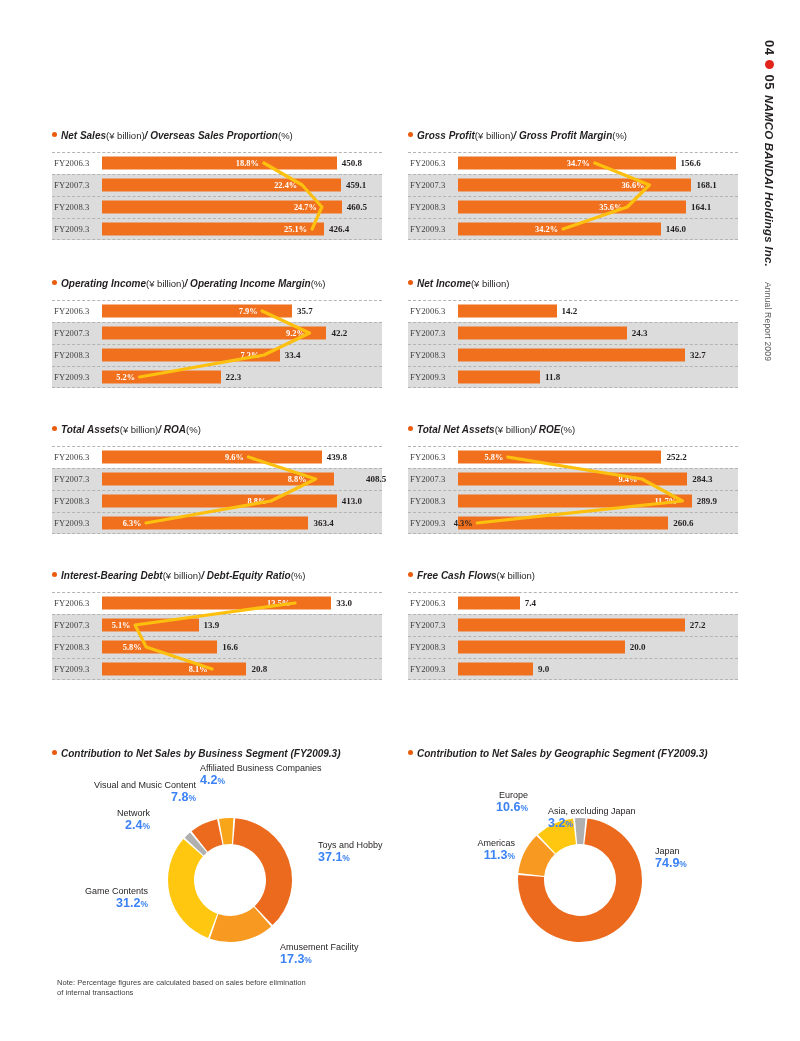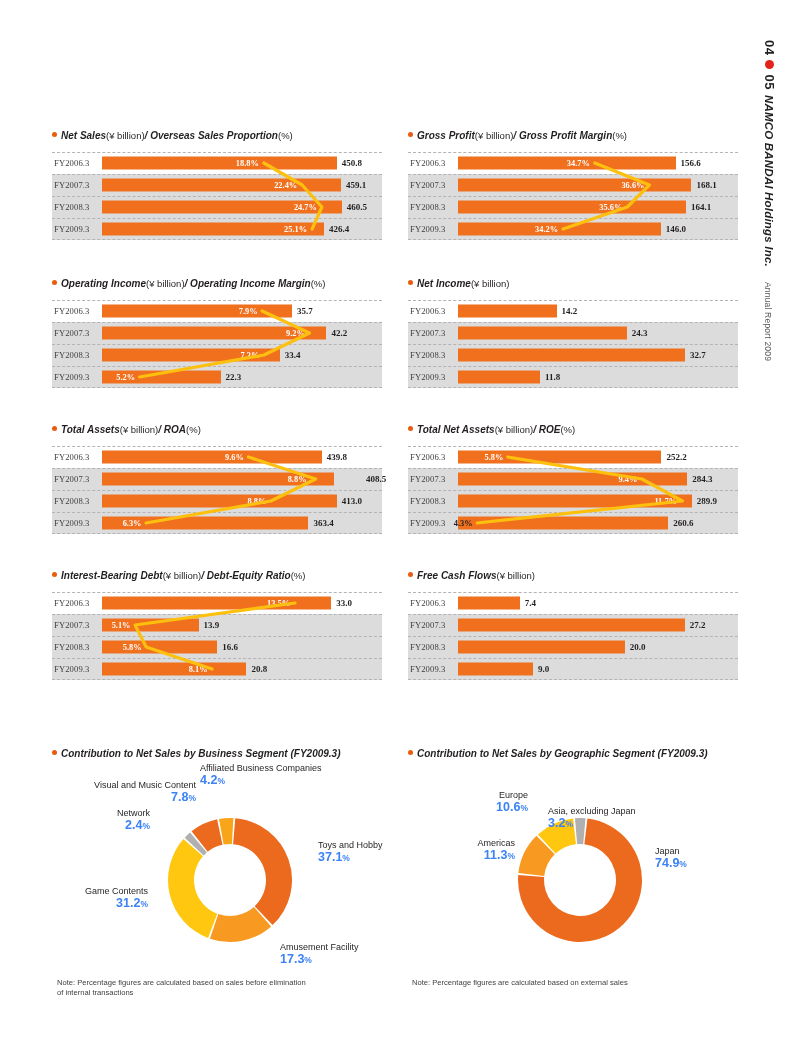--- a/index.html
+++ b/index.html
@@ -497,15 +497,14 @@
         <span class="dl-name">Asia, excluding Japan</span>
         <span class="dl-pct">3.2<span class="u">%</span></span>
       </div>
     </div>
 
 
 
   <div class="note" style="left:57px; top:978px; width:330px; white-space:pre-line;">Note: Percentage figures are calculated based on sales before elimination
           of internal transactions</div>
 
-  <div class="note" style="left:412px; top:978px; width:330px; white-space:pre-line;">Note: Percentage figures are calculated based on external sales</div>
 
 </div>
 
 </body></html>

